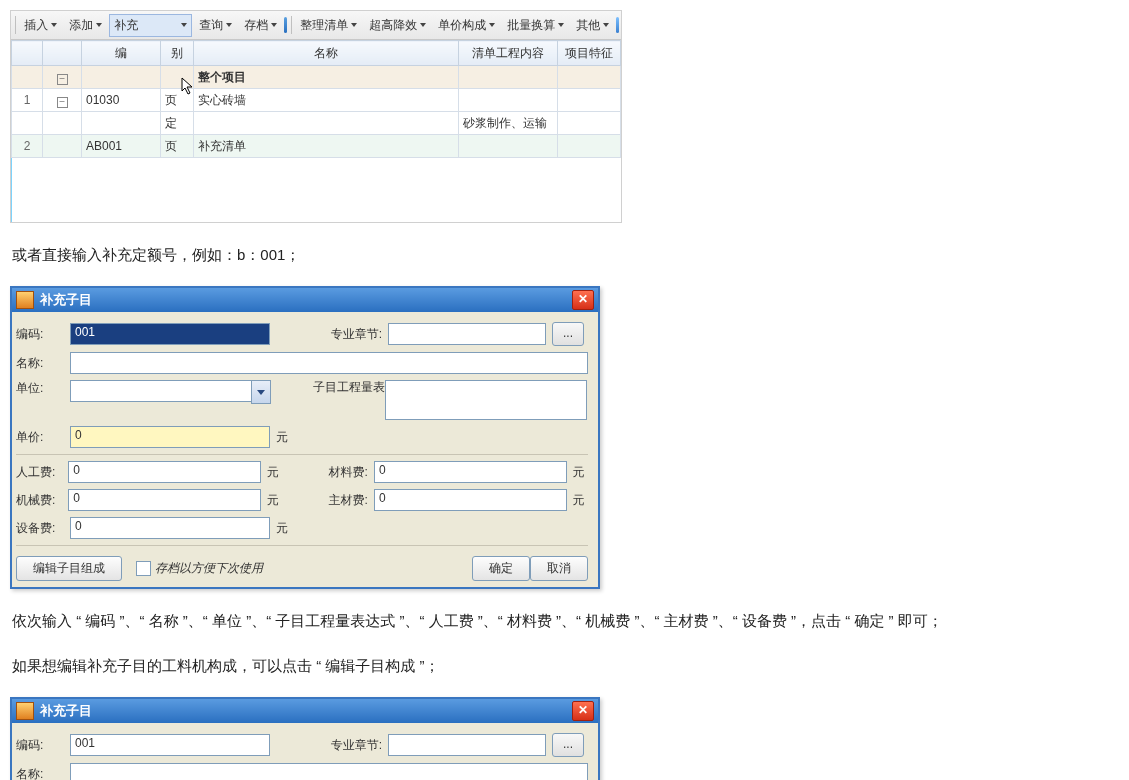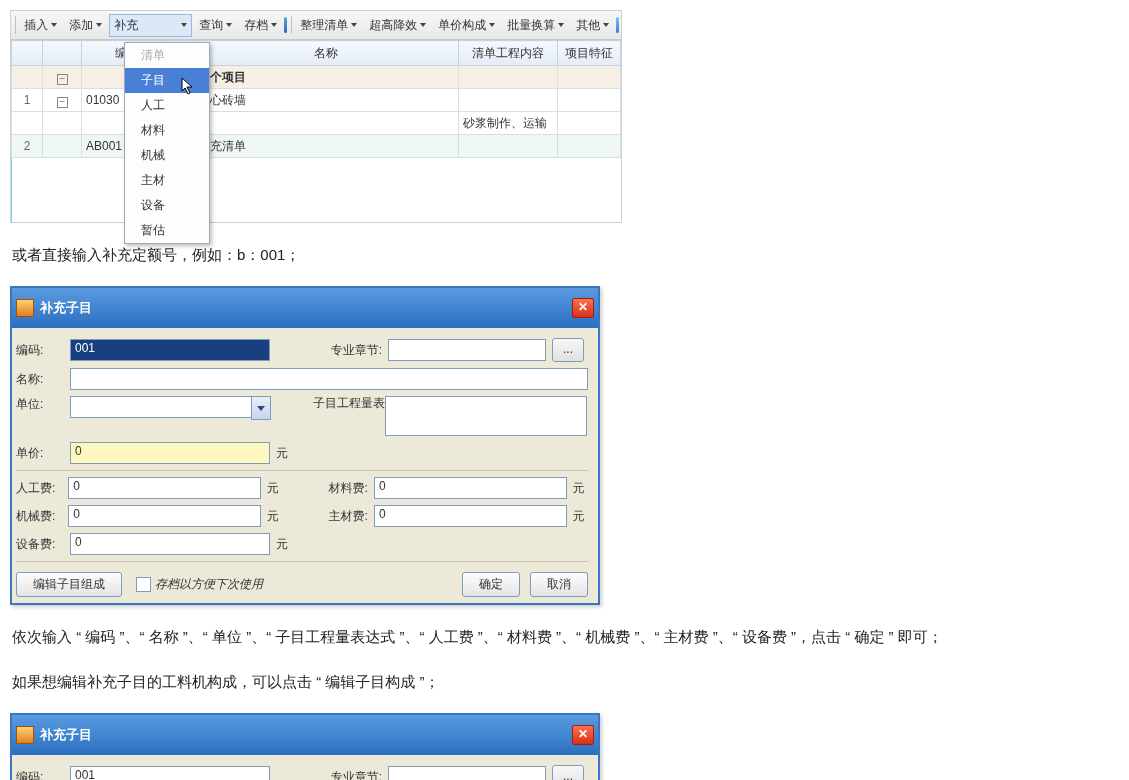--- a/index.html
+++ b/index.html
@@ -105,21 +105,21 @@
 
   
   .dialog {
     width:586px;
     border:2px solid #3a76c0;
     background:#ece9d8;
     margin:0 0 18px 0;
     box-shadow:2px 2px 4px rgba(0,0,0,.2);
   }
   .titlebar {
-    height:40px;
+    height:24px;
     background:linear-gradient(#5a9be0,#2a6fc0);
     display:flex; align-items:center; justify-content:space-between;
     padding:0 4px;
   }
   .titlebar .tleft { display:flex; align-items:center; gap:6px; }
   .titlebar .ticon { width:16px; height:16px; background:linear-gradient(#ffd070,#e08020); border:1px solid #a05010; }
   .titlebar .ttext { color:#fff; font-weight:bold; font-size:13px; }
   .closebtn {
     width:20px; height:18px;
     background:linear-gradient(#ff7050,#d63018);
@@ -277,30 +277,20 @@
       <td>补充清单</td>
       <td></td>
       <td></td>
     </tr>
     <tr>
           <td colspan="7" style="height:60px;border:none"></td>
         </tr>
   </tbody>
     </table>
 
-  <div class="dropdown">
-    <div class="ditem disabled">清单</div>
-    <div class="ditem hi">子目</div>
-    <div class="ditem">人工</div>
-    <div class="ditem">材料</div>
-    <div class="ditem">机械</div>
-    <div class="ditem">主材</div>
-    <div class="ditem">设备</div>
-    <div class="ditem">暂估</div>
-  </div>
 
   <svg class="cursor" viewBox="0 0 14 18">
     <path d="M1 1 L1 14 L4 11 L7 17 L9 16 L6 10 L11 10 Z" fill="#fff" stroke="#000" stroke-width="1"></path>
   </svg>
 </div>
 
 <div class="para">或者直接输入补充定额号，例如：b：001；</div>
 
 <div class="dialog">
   <div class="titlebar">
@@ -366,21 +356,21 @@
     </div>
     <div class="divider"></div>
     <div class="bottom-row">
       <div style="display:flex;align-items:center;gap:14px">
         <div class="dbtn">编辑子目组成</div>
         <label class="chk">
           <span class="chkbox"></span>
           <span>存档以方便下次使用</span>
         </label>
       </div>
-      <div style="display:flex;gap:10px">
+      <div style="display:flex;">
         <div class="dbtn">确定</div>
         <div class="dbtn">取消</div>
       </div>
     </div>
   </div>
 </div>
 
 <div class="para">依次输入 “ 编码 ”、“ 名称 ”、“ 单位 ”、“ 子目工程量表达式 ”、“ 人工费 ”、“ 材料费 ”、“ 机械费 ”、“ 主材费 ”、“ 设备费 ”，点击 “ 确定 ” 即可；</div>
 <div class="para">如果想编辑补充子目的工料机构成，可以点击 “ 编辑子目构成 ”；</div>
 

